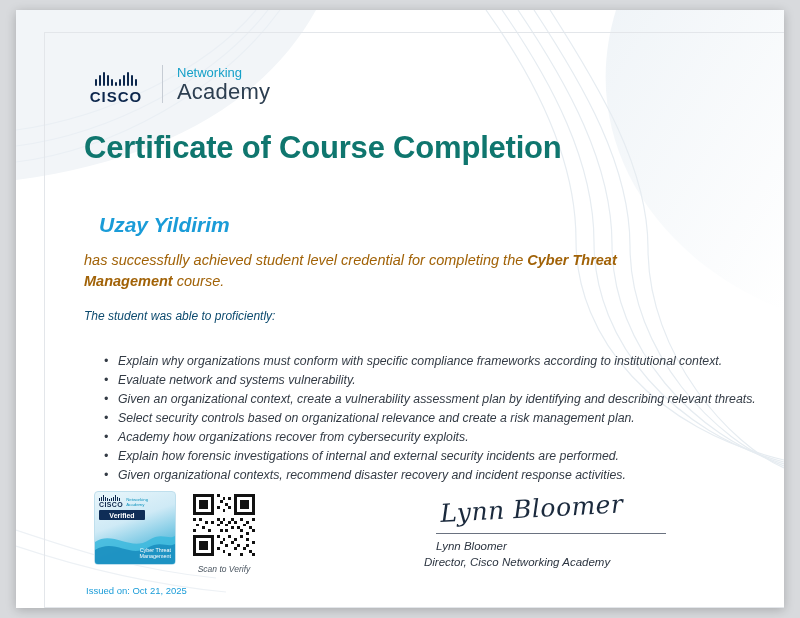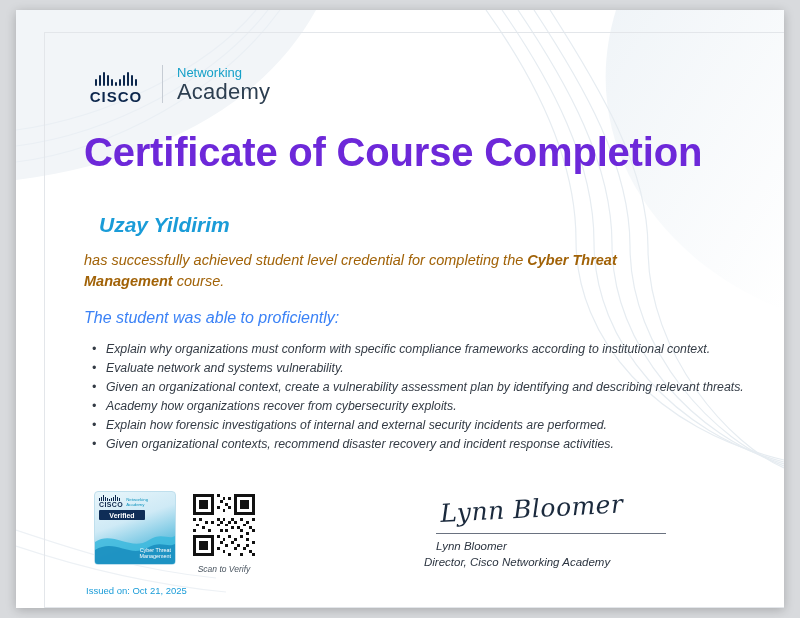--- a/index.html
+++ b/index.html
@@ -95,23 +95,23 @@
     font-size: 22px;
     color: #2c3e50;
     display: block;
     letter-spacing: 0.2px;
   }
   
   .title {
     position: absolute;
     left: 68px;
     top: 120px;
-    font-size: 40px;
-    font-weight: bold;
-    color: #6d28d9;
+    font-size: 31px;
+    font-weight: bold;
+    color: #0f766e;
     letter-spacing: -0.2px;
   }
   .recipient {
     position: absolute;
     left: 68px;
     top: 203px;
     font-size: 21px;
     font-style: italic;
     font-weight: bold;
     color: #1a9cd8;
@@ -127,30 +127,30 @@
     color: #a16207;
     line-height: 1.45;
   }
   .body-text b {
     font-weight: bold;
   }
   .prof-head {
     position: absolute;
     left: 68px;
     top: 299px;
-    font-size: 16px;
-    font-style: italic;
-    color: #3b82f6;
+    font-size: 12px;
+    font-style: italic;
+    color: #0c4a6e;
   }
   .bullets {
     position: absolute;
     left: 70px;
     top: 330px;
     width: 660px;
-    margin: 0;
+    margin: 12px;
     padding: 0;
     list-style: none;
   }
   .bullets li {
     position: relative;
     padding-left: 20px;
     font-size: 12.3px;
     font-style: italic;
     color: #333b45;
     line-height: 1.55;
@@ -359,20 +359,21 @@
     <div class="body-text">
       <span>has successfully achieved student level credential for completing the </span><b>Cyber Threat Management</b><span> course.</span>
     </div>
 
     <div class="prof-head">The student was able to proficiently:</div>
 
     <ul class="bullets">
       <li>Explain why organizations must conform with specific compliance frameworks according to institutional context.</li>
       <li>Evaluate network and systems vulnerability.</li>
       <li>Given an organizational context, create a vulnerability assessment plan by identifying and describing relevant threats.</li>
+      <li>Select security controls based on organizational relevance and create a risk management plan.</li>
       <li>Academy how organizations recover from cybersecurity exploits.</li>
       <li>Explain how forensic investigations of internal and external security incidents are performed.</li>
       <li>Given organizational contexts, recommend disaster recovery and incident response activities.</li>
     </ul>
 
     <div class="badge">
       <svg class="badge-wave" viewBox="0 0 80 40" preserveAspectRatio="none">
         <path d="M0,18 C18,6 36,28 54,16 C66,8 74,16 80,12 L80,40 L0,40 Z" fill="#3bb8dd" opacity="0.85"></path>
         <path d="M0,26 C20,14 34,34 52,24 C66,16 72,24 80,20 L80,40 L0,40 Z" fill="#1b8fc0" opacity="0.9"></path>
       </svg>

